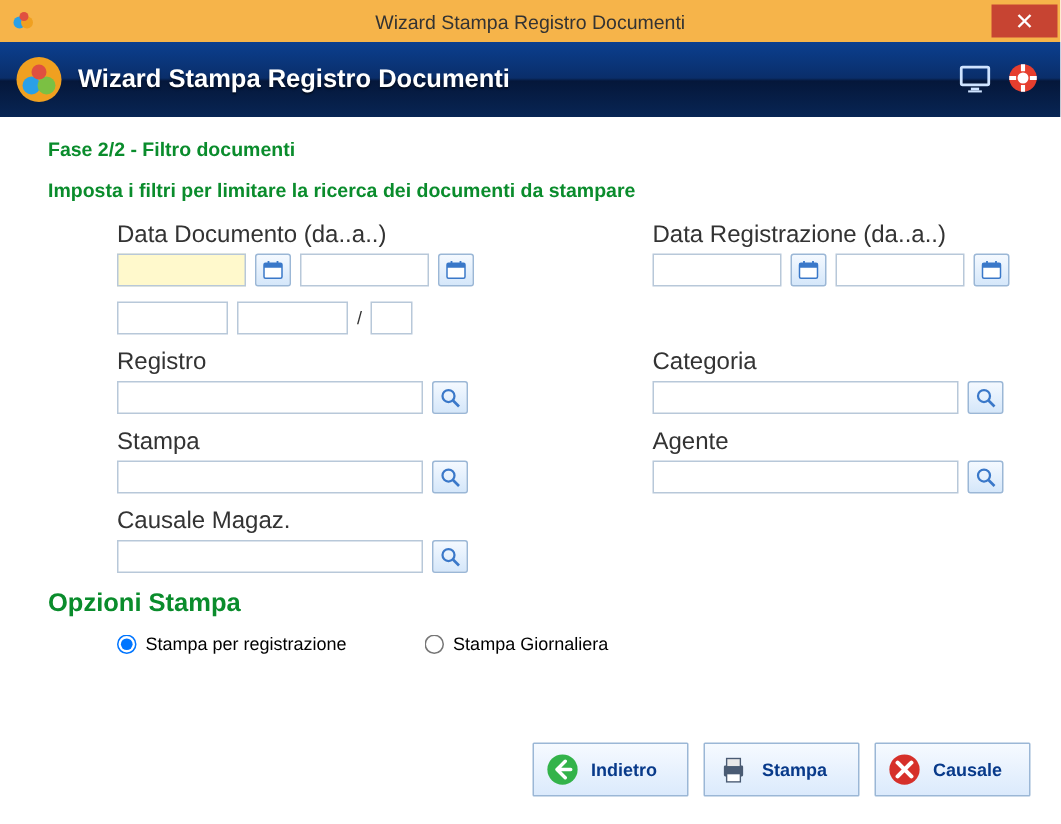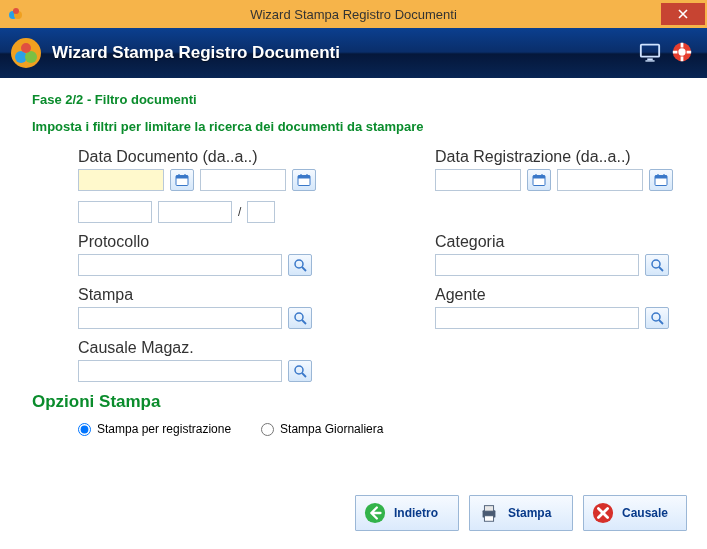--- a/index.html
+++ b/index.html
@@ -122,21 +122,21 @@
 
   .options-title {
     color: #0a8c2c;
     font-weight: bold;
     font-size: 17px;
     margin: 0 0 10px 0;
   }
   .radio-row {
     padding-left: 46px;
     display: flex;
-    gap: 30px;
+    gap: 52px;
     align-items: center;
   }
   .radio { display: flex; align-items: center; gap: 6px; }
   .radio input { margin:0; }
 
   
   .footer {
     position: absolute;
     right: 20px;
     bottom: 18px;
@@ -271,21 +271,21 @@
         <input class="tb" style="width: 74px;" value="">
         <input class="tb" style="width: 74px;" value="">
         <span class="slash">/</span>
         <input class="tb" style="width: 28px;" value="">
       </div>
     </div>
 
     <div class="two-col">
       <div class="col" style="width:250px">
         <div class="field">
-          <div class="field-label">Protocollo</div>
+          <div class="field-label">Registro</div>
           <div class="row">
             <input class="tb" style="width: 204px;" value="">
             <span class="icon-btn">
               <svg viewBox="0 0 14 14">
                   <circle cx="6" cy="6" r="4" fill="none" stroke="#3a78c9" stroke-width="1.5"></circle>
                   <line x1="9" y1="9" x2="13" y2="13" stroke="#3a78c9" stroke-width="1.8"></line>
                 </svg>
             </span>
           </div>
         </div>

